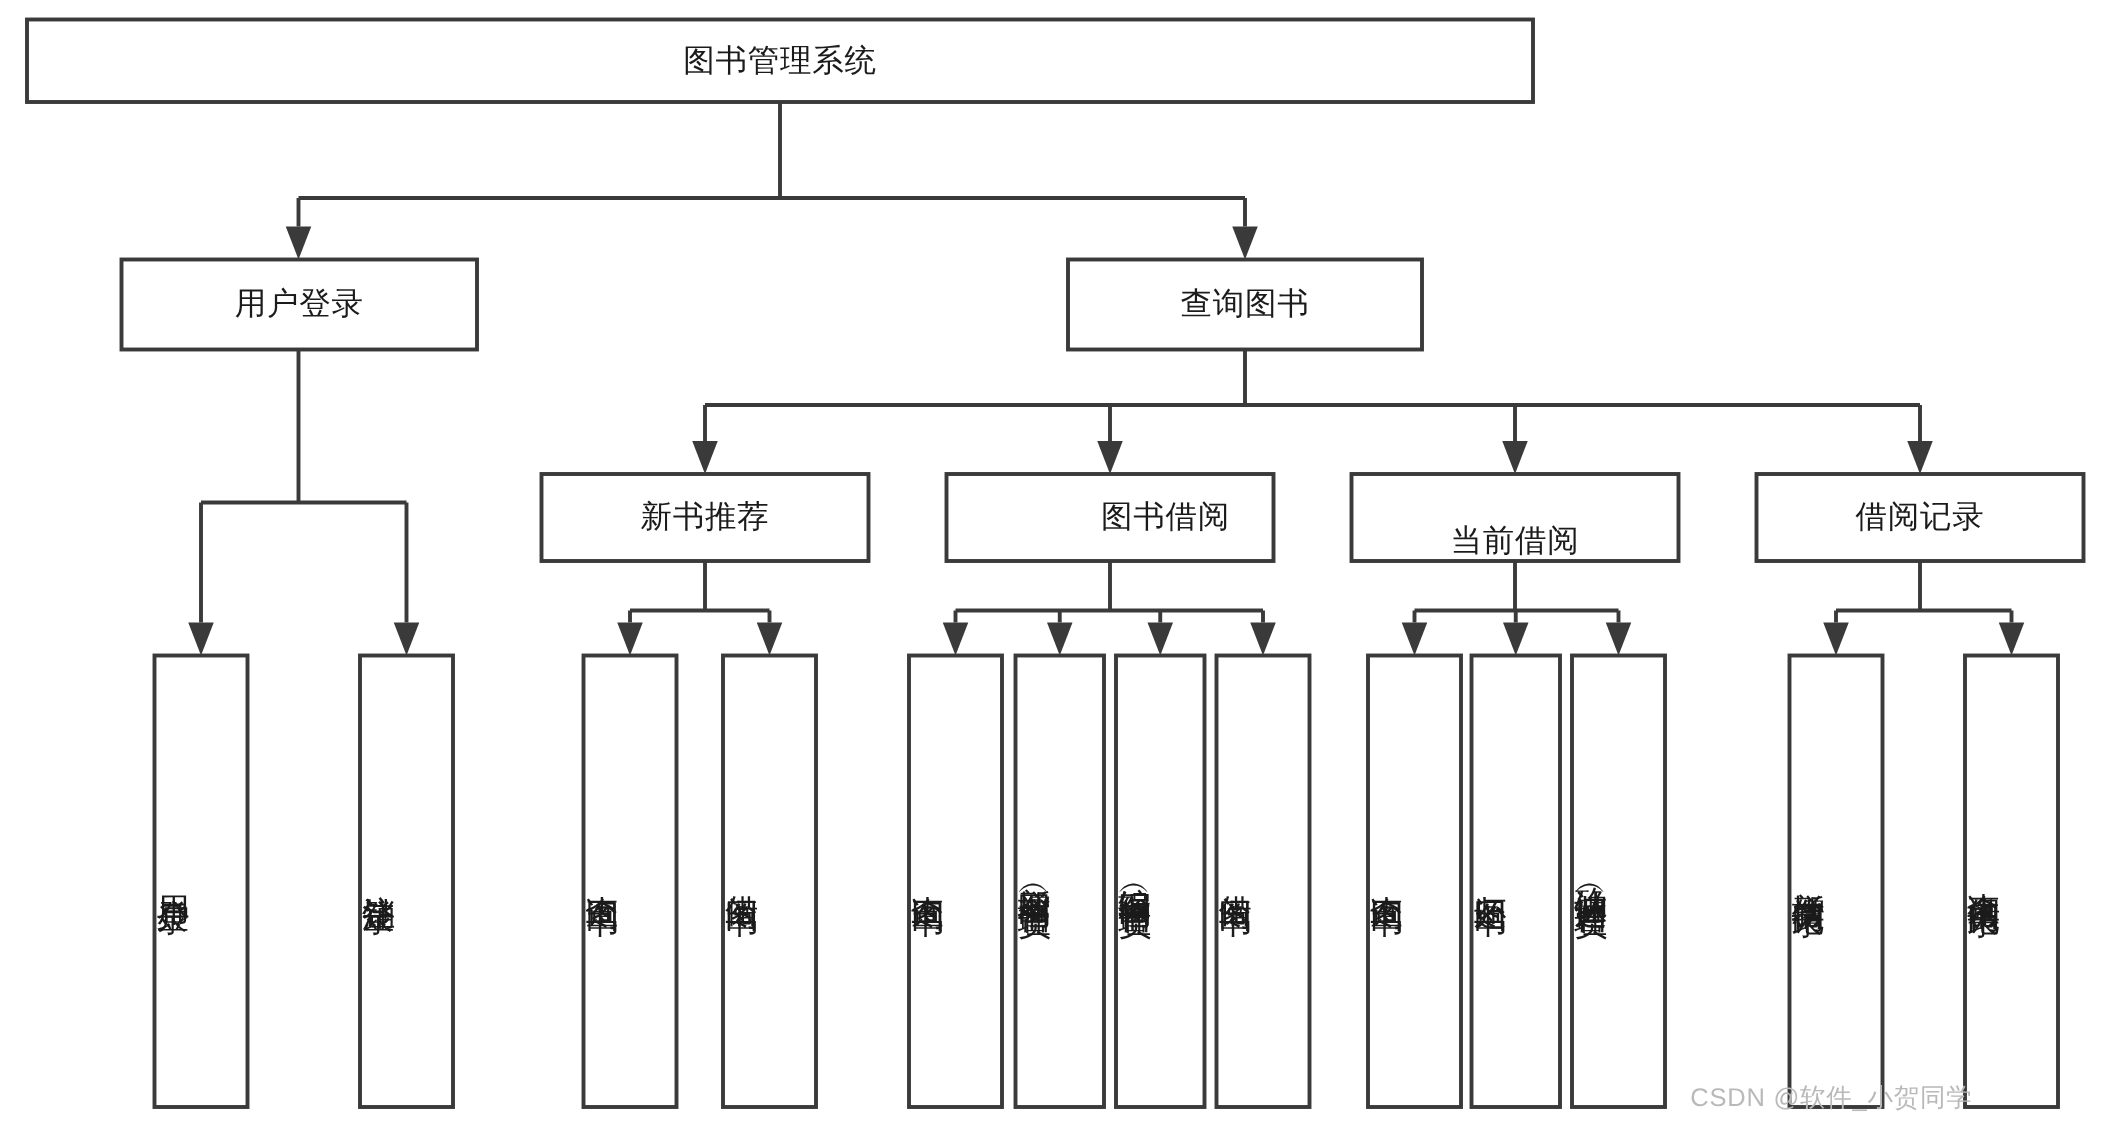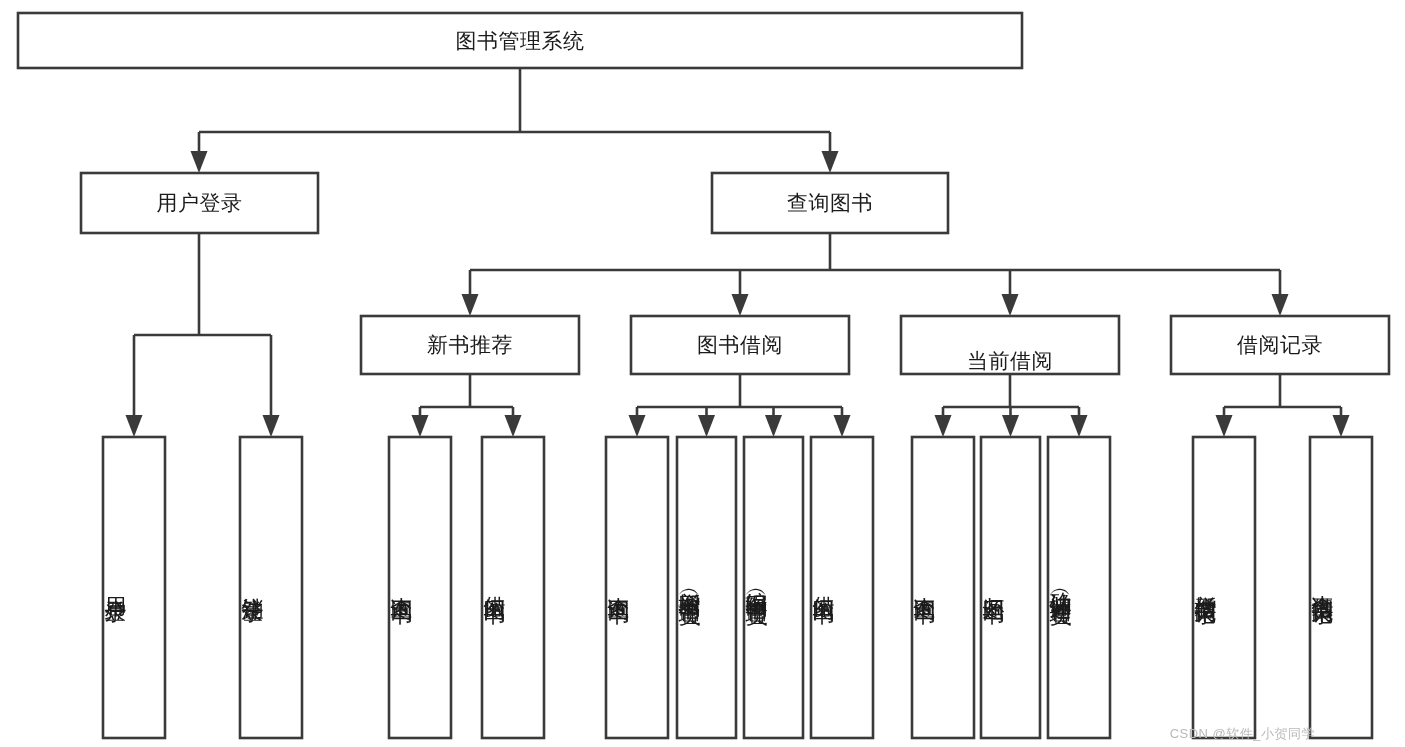--- a/index.html
+++ b/index.html
@@ -71,21 +71,21 @@
     pointer-events: none;
   }
   .node-hit {
     position: absolute;
     background: transparent;
   }
   #watermark {
     position: absolute;
     right: 8px;
     bottom: 4px;
-    font-size: 13px;
+    font-size: 17px;
     color: #b9b9b9;
     letter-spacing: 0.5px;
     white-space: nowrap;
     pointer-events: none;
   }
 </style>
 </head>
 <body>
 
 <div id="diagram-root">
@@ -171,21 +171,21 @@
 
   <div id="labels-layer">
       <div class="node-label-h" style="left: 18px; top: 13px; width: 1004px; height: 55px;">图书管理系统</div>
       <div class="node-hit" style="left: 18px; top: 13px; width: 1004px; height: 55px;"></div>
       <div class="node-label-h" style="left: 81px; top: 173px; width: 237px; height: 60px;">用户登录</div>
       <div class="node-hit" style="left: 81px; top: 173px; width: 237px; height: 60px;"></div>
       <div class="node-label-h" style="left: 712px; top: 173px; width: 236px; height: 60px;">查询图书</div>
       <div class="node-hit" style="left: 712px; top: 173px; width: 236px; height: 60px;"></div>
       <div class="node-label-h" style="left: 361px; top: 316px; width: 218px; height: 58px;">新书推荐</div>
       <div class="node-hit" style="left: 361px; top: 316px; width: 218px; height: 58px;"></div>
-      <div class="node-label-h" style="left: 631px; top: 316px; width: 218px; height: 58px;">图书借阅</div>
+      <div class="node-label-h" style="left: 668px; top: 316px; width: 218px; height: 58px;">图书借阅</div>
       <div class="node-hit" style="left: 631px; top: 316px; width: 218px; height: 58px;"></div>
       <div class="node-label-h" style="left: 901px; top: 332px; width: 218px; height: 58px;">当前借阅</div>
       <div class="node-hit" style="left: 901px; top: 316px; width: 218px; height: 58px;"></div>
       <div class="node-label-h" style="left: 1171px; top: 316px; width: 218px; height: 58px; border-radius: 12px;">借阅记录</div>
       <div class="node-hit" style="left: 1171px; top: 316px; width: 218px; height: 58px;"></div>
       <div class="node-label-v" style="left: 103px; top: 437px; width: 62px; height: 301px;">用户登录</div>
       <div class="node-hit" style="left: 103px; top: 437px; width: 62px; height: 301px;"></div>
       <div class="node-label-v" style="left: 240px; top: 437px; width: 62px; height: 301px;">注销登录</div>
       <div class="node-hit" style="left: 240px; top: 437px; width: 62px; height: 301px;"></div>
       <div class="node-label-v" style="left: 389px; top: 437px; width: 62px; height: 301px;">查询图书</div>

